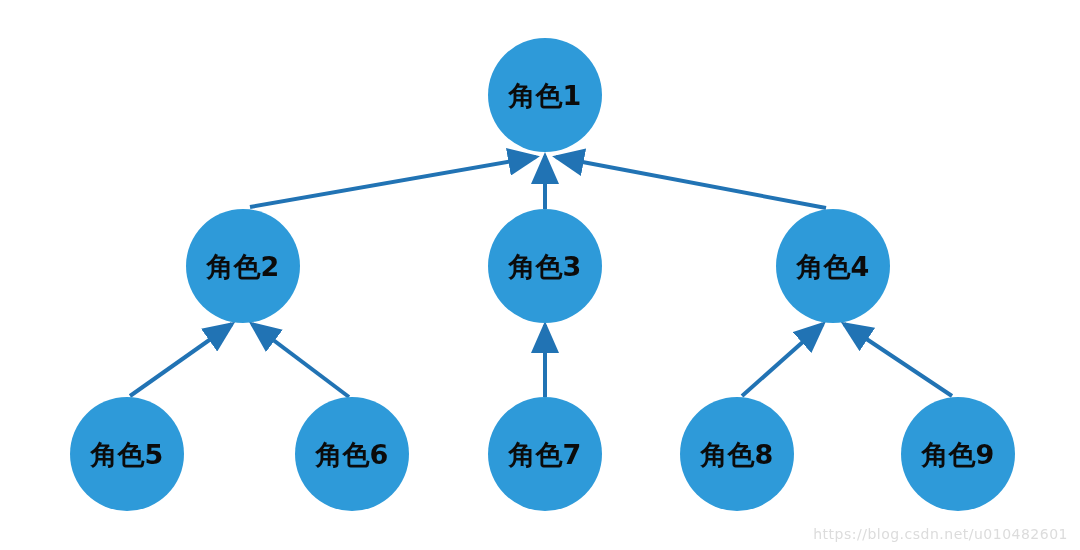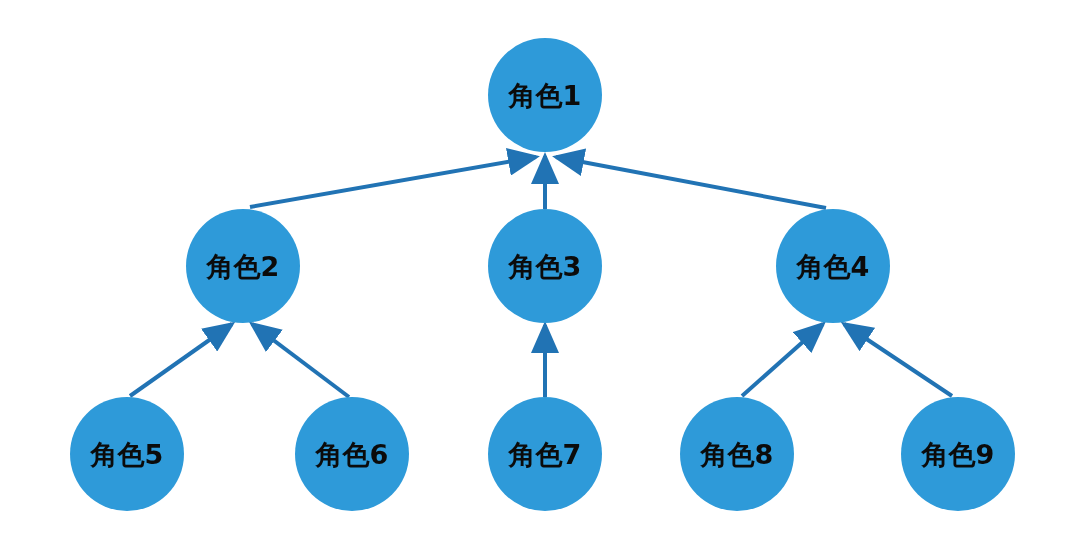--- a/index.html
+++ b/index.html
@@ -87,13 +87,14 @@
         <circle cx="737" cy="454" r="57" fill="#2E9AD9"></circle>
         <text x="737" y="454" text-anchor="middle" dominant-baseline="central" class="node-label">角色8</text>
       </g>
       <g>
         <circle cx="958" cy="454" r="57" fill="#2E9AD9"></circle>
         <text x="958" y="454" text-anchor="middle" dominant-baseline="central" class="node-label">角色9</text>
       </g>
     </g>
   </svg>
 
+  <div class="watermark">https://blog.csdn.net/u010482601</div>
 </div>
 
 </body></html>

